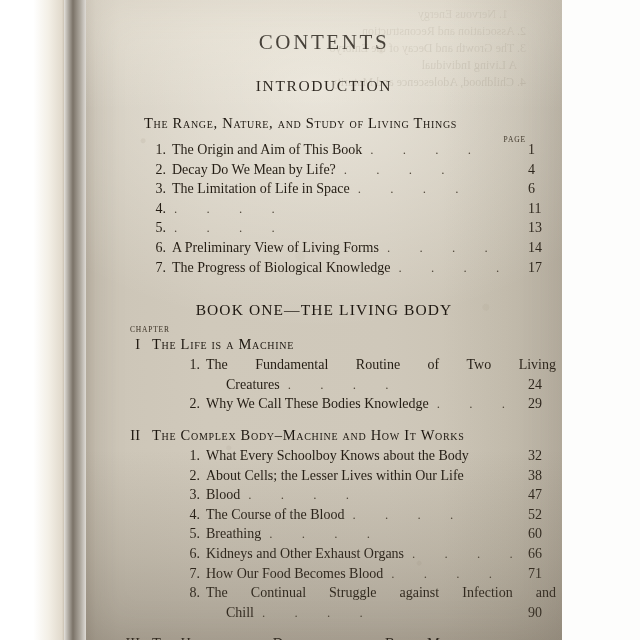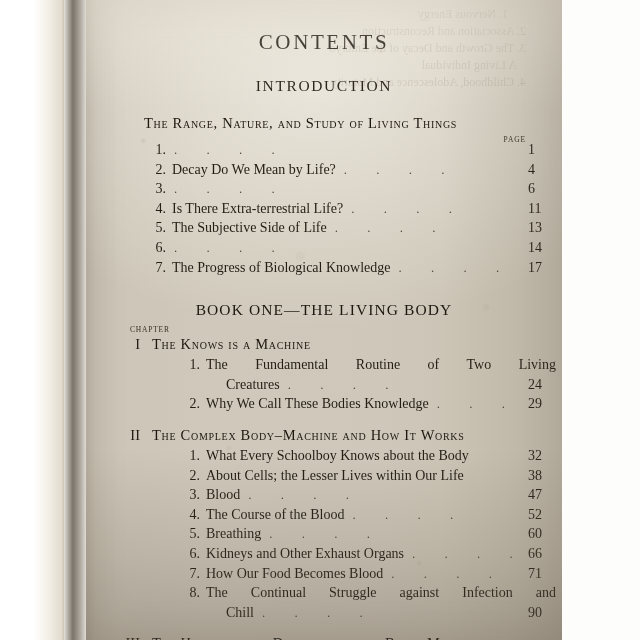--- a/index.html
+++ b/index.html
@@ -276,73 +276,74 @@
 
       <div style="margin-top:20px; padding-left:58px; position:relative;">
         <div class="sec-heading">The Range, Nature, and Study of Living Things</div>
         <div class="page-label" style="right:36px; top:20px;">PAGE</div>
       </div>
 
       <div class="entries-block" style="margin-top:8px;">
 
         <div class="entry">
           <span class="num">1.</span>
+          <span class="txt">The Origin and Aim of This Book</span>
           <span class="leaders">.    .    .    .</span>
           <span class="pg">1</span>
         </div>
 
         <div class="entry">
           <span class="num">2.</span>
           <span class="txt">Decay Do We Mean by Life?</span>
           <span class="leaders">.    .    .    .</span>
           <span class="pg">4</span>
         </div>
 
         <div class="entry">
           <span class="num">3.</span>
+          <span class="txt">The Limitation of Life in Space</span>
           <span class="leaders">.    .    .    .</span>
           <span class="pg">6</span>
         </div>
 
         <div class="entry">
           <span class="num">4.</span>
-          <span class="txt">Is There Extra-terrestrial Life?</span>
           <span class="leaders">.    .    .    .</span>
           <span class="pg">11</span>
         </div>
 
         <div class="entry">
           <span class="num">5.</span>
-          <span class="txt">The Subjective Side of Life</span>
           <span class="leaders">.    .    .    .</span>
           <span class="pg">13</span>
         </div>
 
         <div class="entry">
           <span class="num">6.</span>
+          <span class="txt">A Preliminary View of Living Forms</span>
           <span class="leaders">.    .    .    .</span>
           <span class="pg">14</span>
         </div>
 
         <div class="entry">
           <span class="num">7.</span>
           <span class="txt">The Progress of Biological Knowledge</span>
           <span class="leaders">.    .    .    .</span>
           <span class="pg">17</span>
         </div>
 
       </div>
 
       <div class="h-booktitle" style="margin-top:24px;">BOOK ONE—THE LIVING BODY</div>
 
       <div style="margin-top:6px; padding-left:20px;">
         <div class="chapter-label" style="padding-left:24px;font-family:Liberation Serif, serif;">CHAPTER</div>
         <div class="chapter-row">
           <span class="rn">I</span>
-          <span class="ct sec-heading">The Knows is a Machine</span>
+          <span class="ct sec-heading">The Life is a Machine</span>
         </div>
       </div>
 
       <div class="sub-entries" style="margin-top:2px;">
         <div class="entry wrap">
           <span class="num">1.</span>
           <span class="txt justify">The Fundamental Routine of Two Living</span>
         </div>
         <div class="entry">
           <span class="num"></span>

